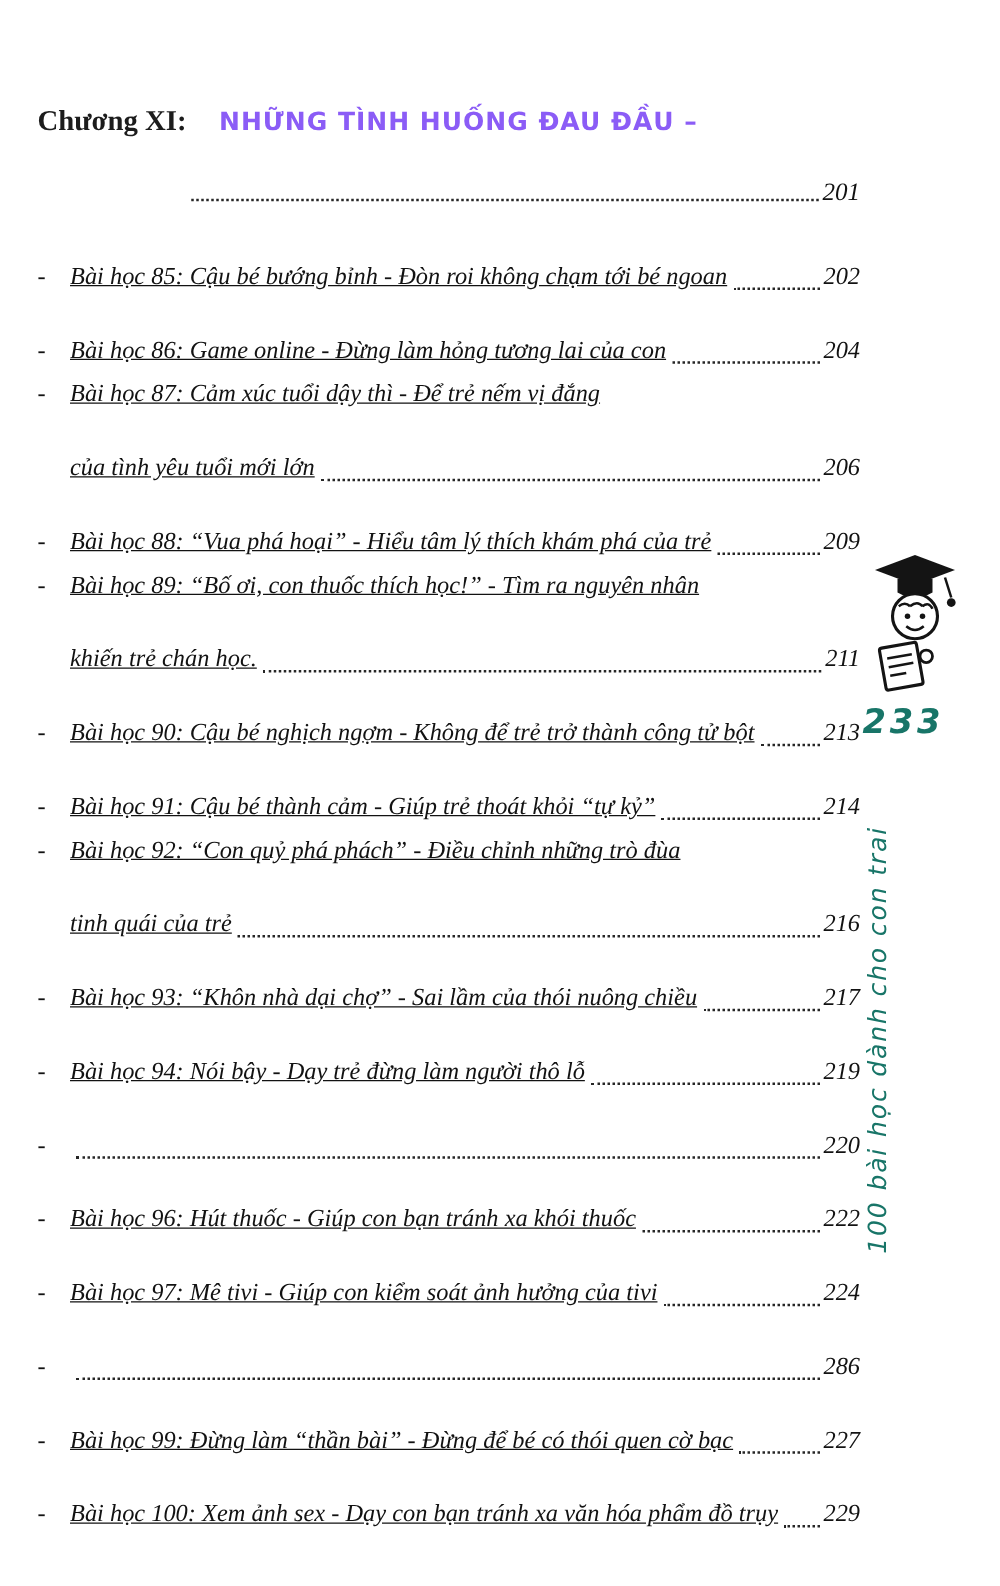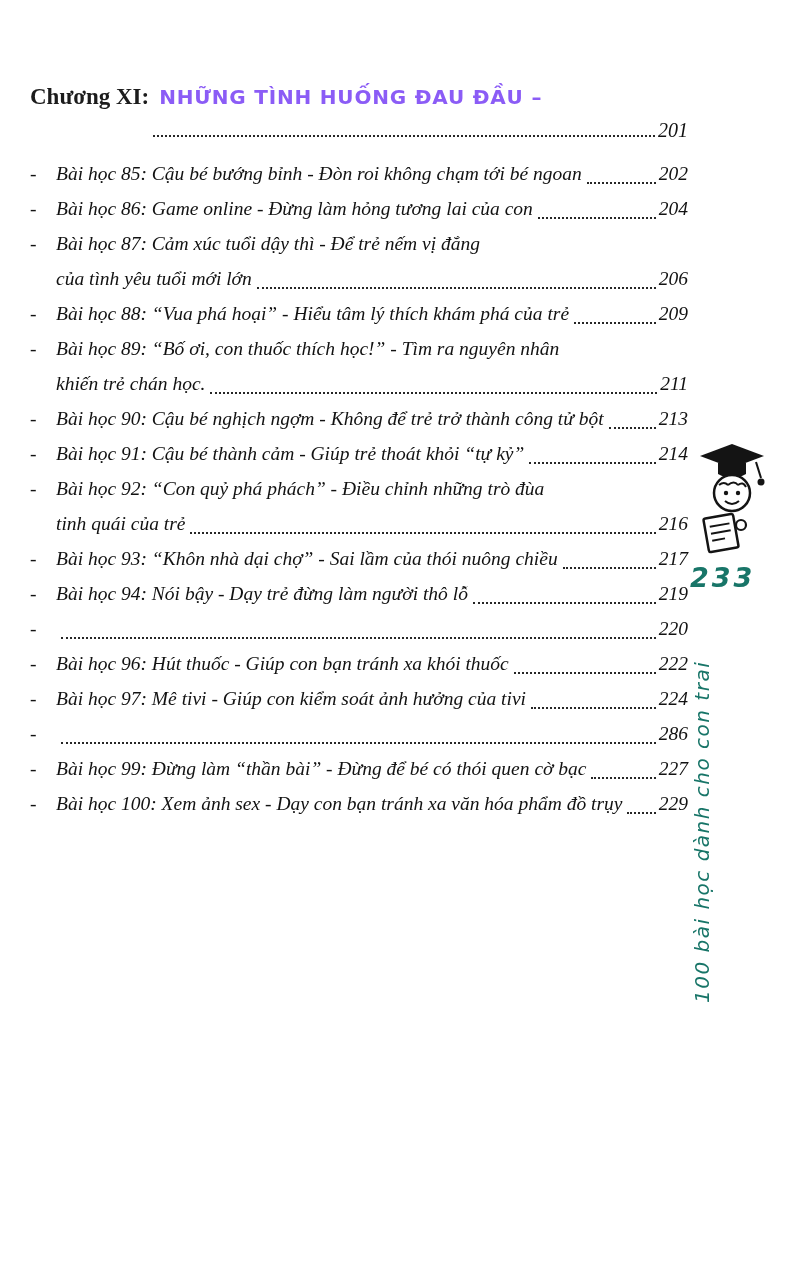--- a/index.html
+++ b/index.html
@@ -12,49 +12,49 @@
     color:#141414;
   }
 
   
   .toc { position:absolute; left:30px; top:84px; width:658px; }
 
   .chapter-line1 { display:flex; align-items:baseline; }
   .chapter-label {
     font-family:"Liberation Serif", serif;
     font-weight:700; font-size:23px; color:#1c1c1c;
-    margin-right:10px; flex:none;
+    margin-right:26px; flex:none;
   }
   .chapter-title {
     font-family:"DejaVu Sans", sans-serif;
     font-weight:700; font-size:20px; letter-spacing:0.8px;
     color:#8b5cf6; flex:none;
   }
   .chapter-line2 { display:flex; align-items:baseline; margin-left:118px; margin-top:9px; }
 
   .toc-list { margin-top:14px; }
 
   .entry { margin:0; }
   .entry-line {
     display:flex; align-items:baseline;
     font-size:19.5px; line-height:35px;
     font-style:italic; color:#121212;
   }
   .dash { flex:none; width:26px; font-style:normal; }
-  .etext { flex:none; white-space:nowrap; }
+  .etext { flex:none; white-space:nowrap;text-decoration:underline; }
 
   .leader {
     flex:1 1 auto; min-width:10px;
     border-bottom:2.5px dotted #262626;
     align-self:flex-end;
     margin:0 3px 7px 5px;
     height:0;
   }
   .hleader { margin-bottom:5px; }
-  .pnum { flex:none; font-style:italic; font-size:19.5px; color:#121212; }
+  .pnum { flex:none; font-style:italic; font-size:19.5px; color:#121212;margin-top:24px; }
   .chapter-line2 .pnum { font-size:20px; }
 
   
   .sidebar {
     position:absolute; right:14px; top:440px; width:96px;
     display:flex; flex-direction:column; align-items:flex-start;
   }
   .mascot { width:84px; height:116px; }
   .folio {
     margin-top:6px;

